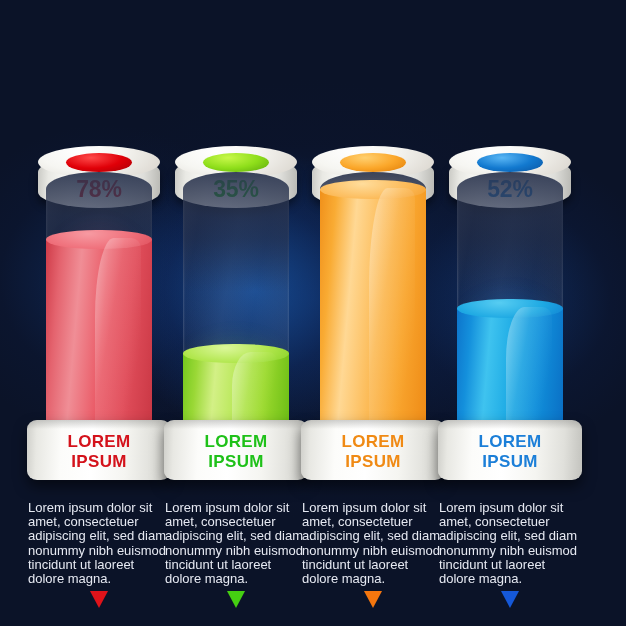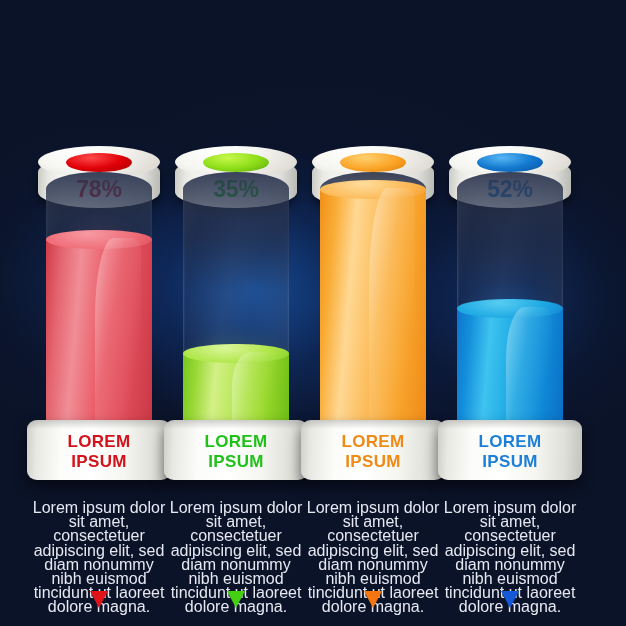--- a/index.html
+++ b/index.html
@@ -171,22 +171,21 @@
     letter-spacing: 0.3px;
   }
   .base-label span { display: block; }
 
   
   .body-copy {
     position: absolute;
     left: 4px;
     top: 447px;
     width: 142px;
-    text-align: center;
-    font-size: 16px;
+    font-size: 13px;
     line-height: 14.2px;
     color: #e6e9f2;
   }
 
   
   .marker {
     position: absolute;
     top: 537px;
     left: 66px;
     width: 18px;

